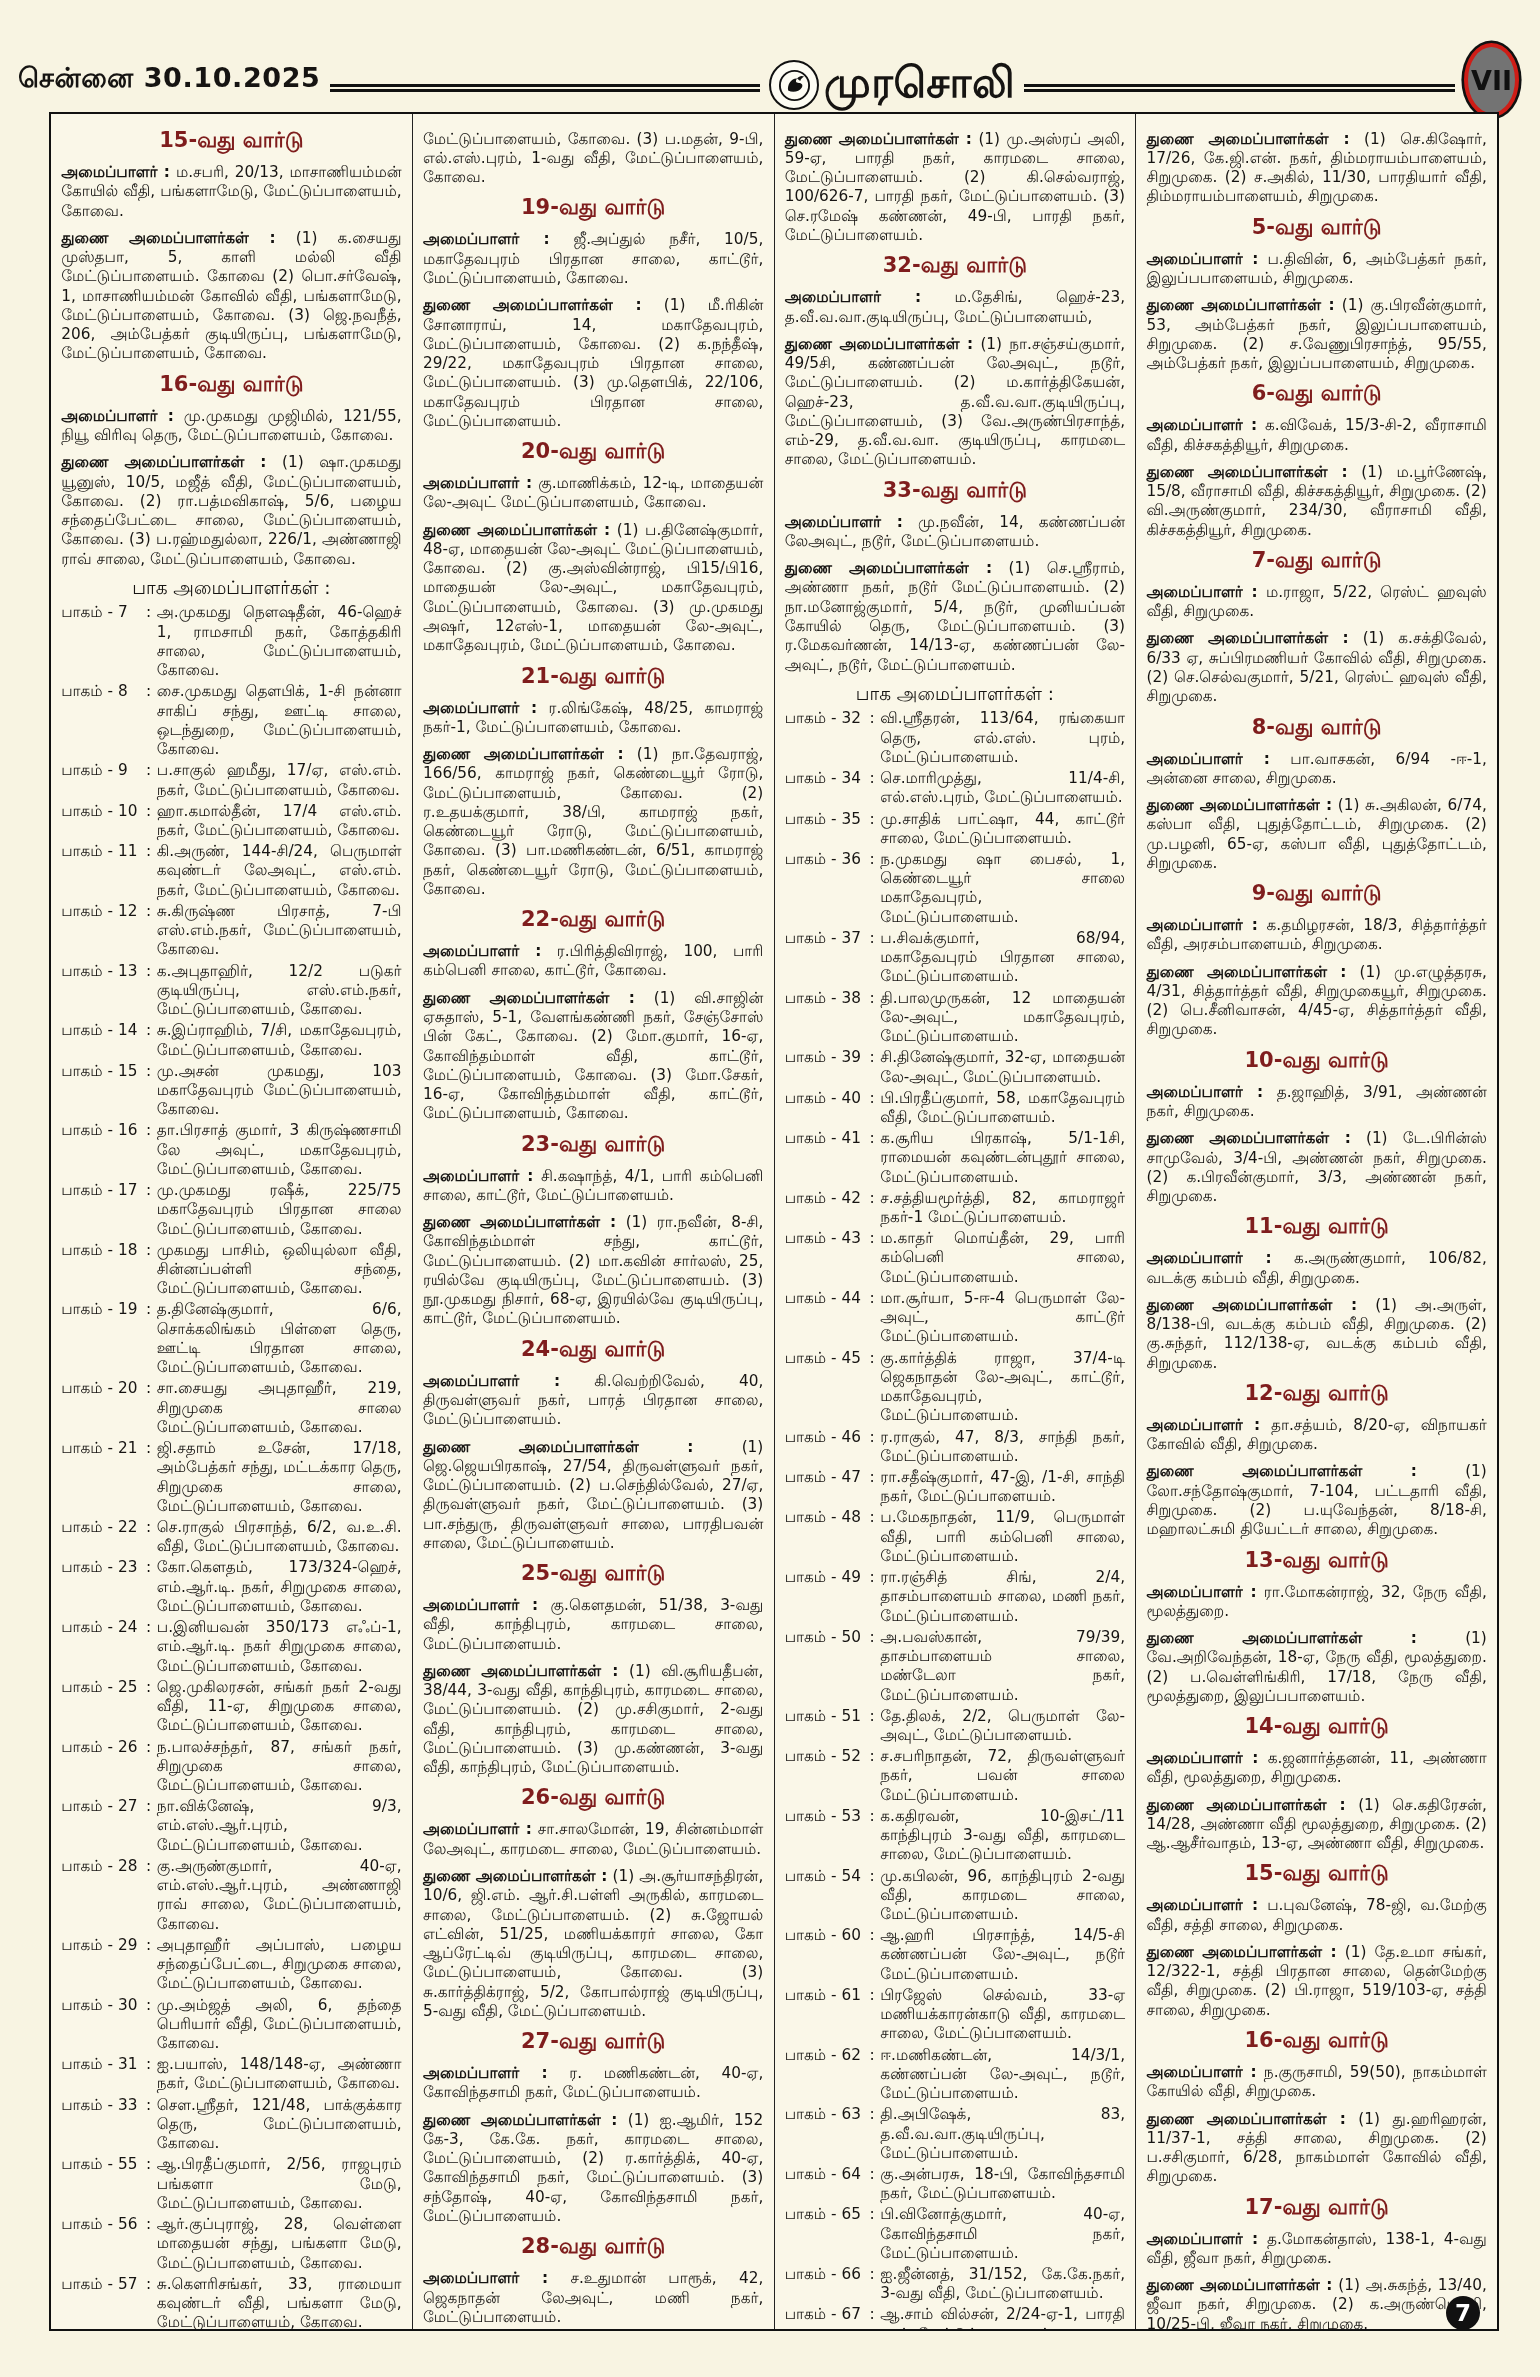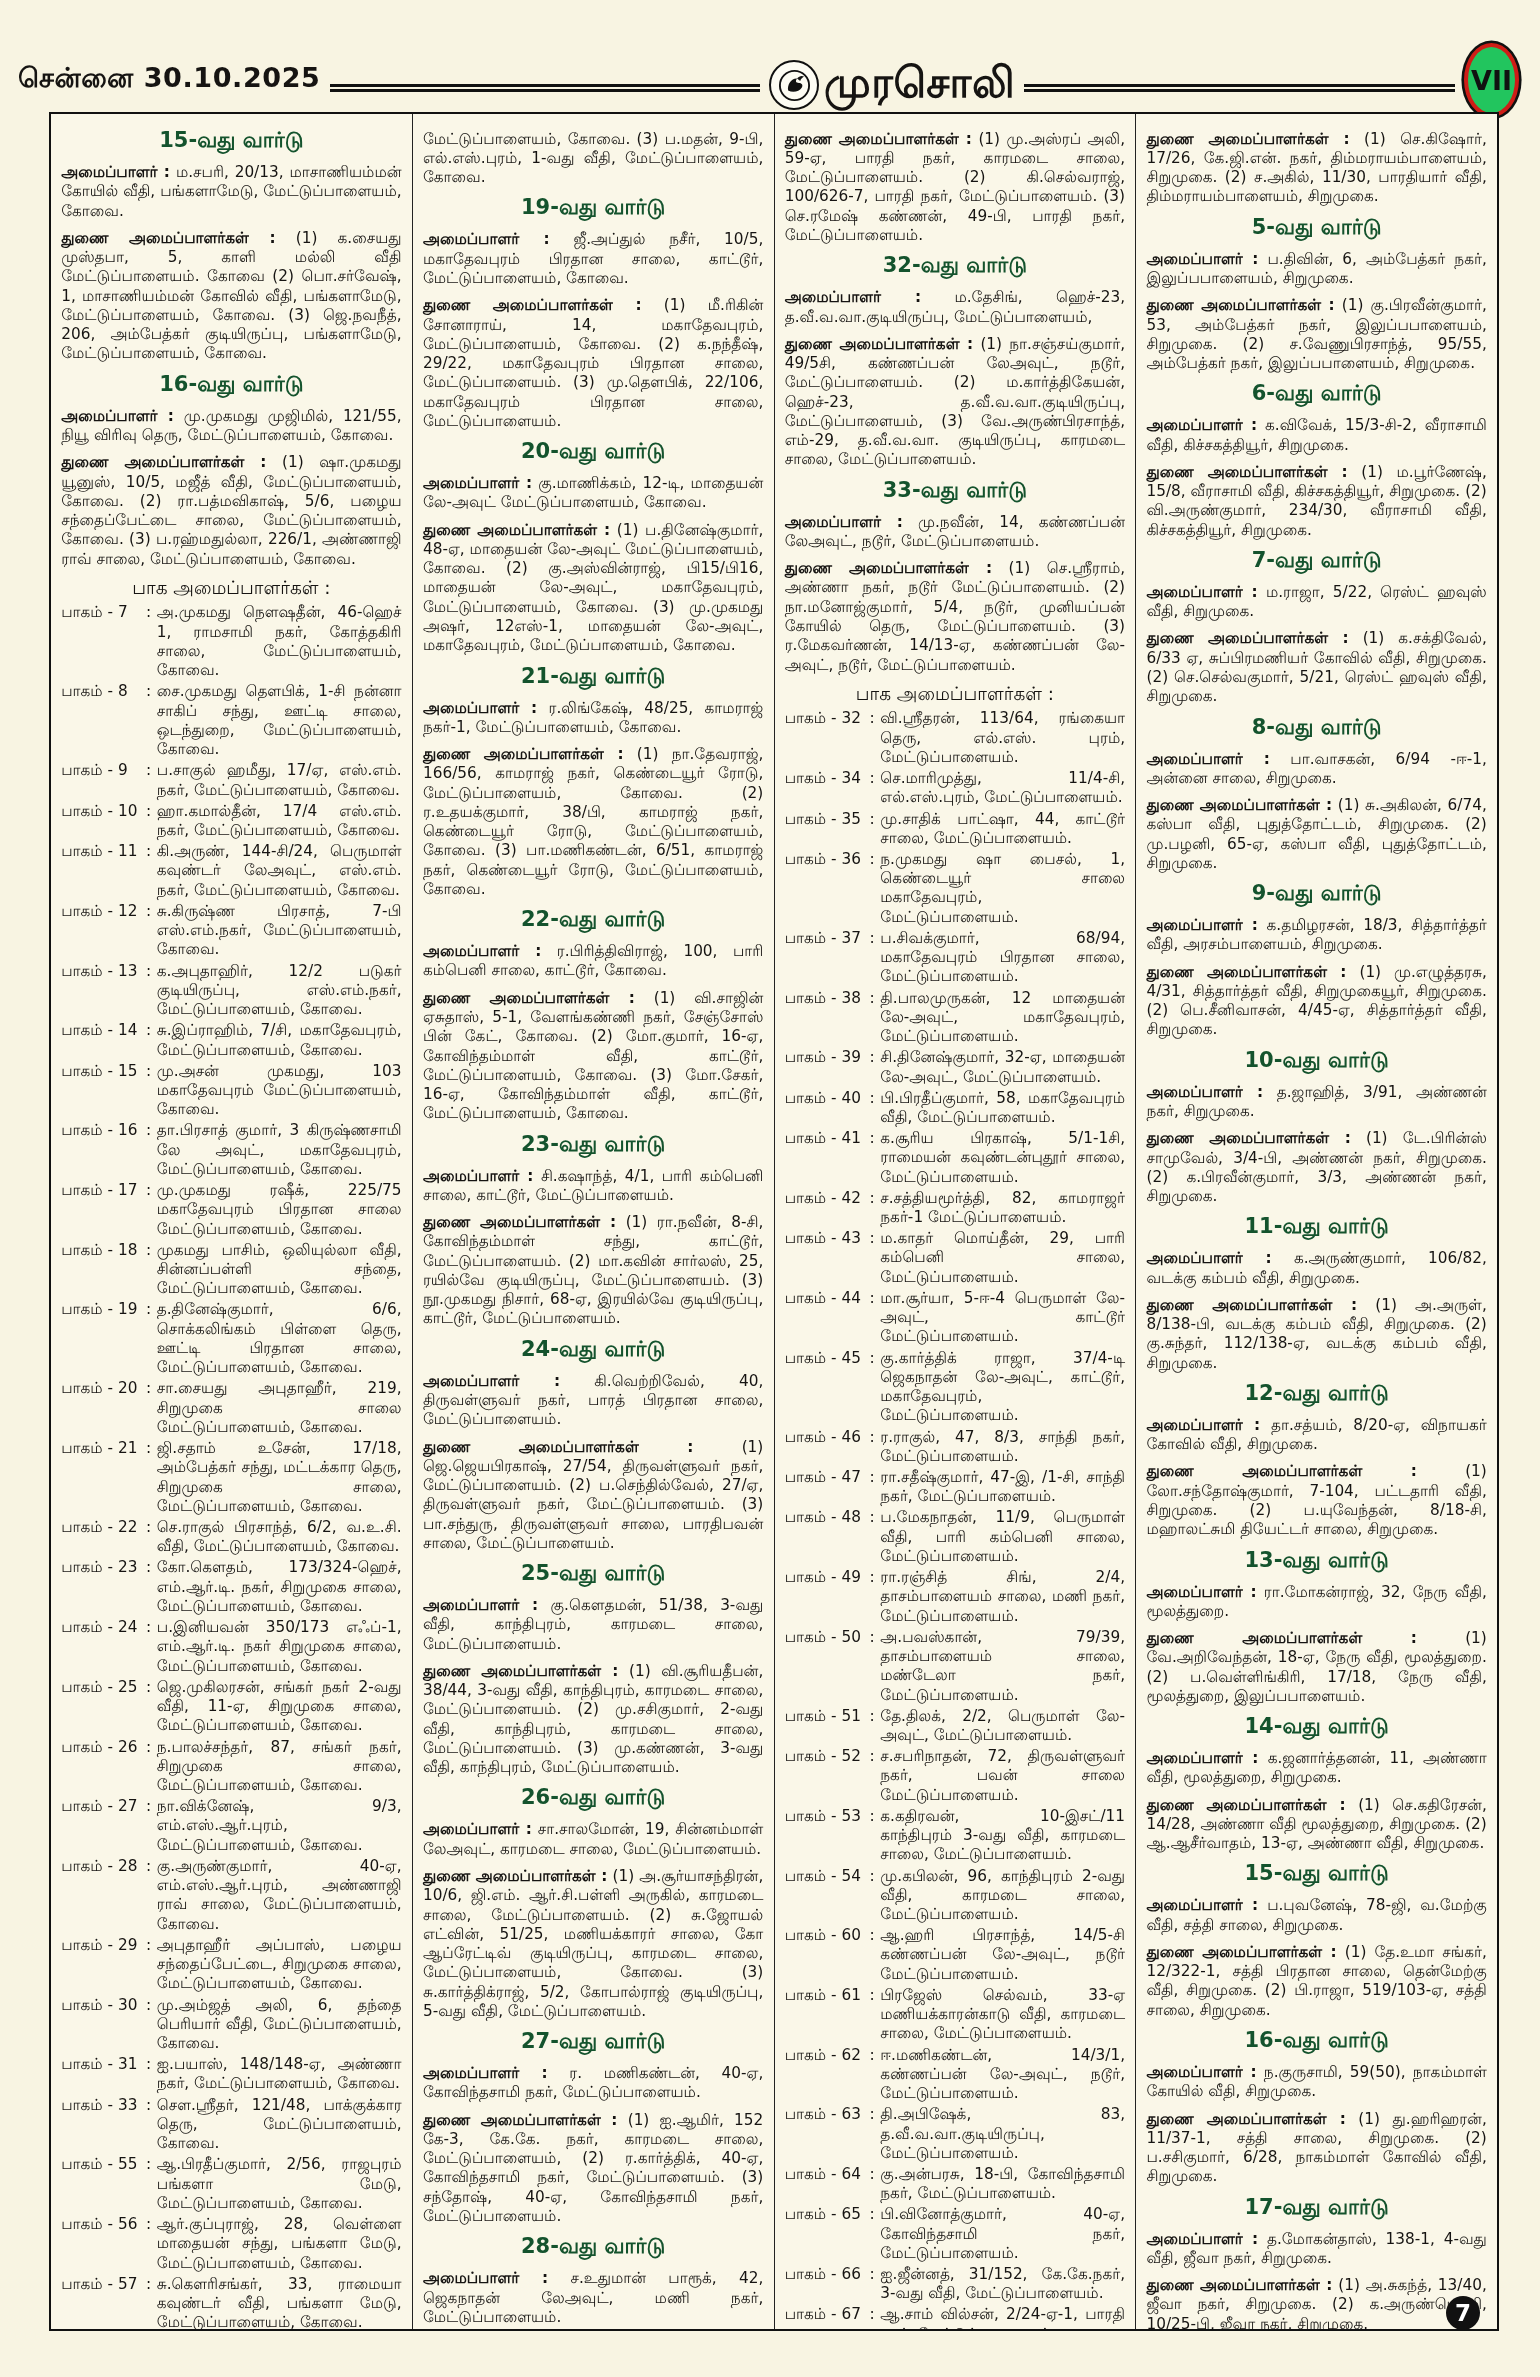--- a/index.html
+++ b/index.html
@@ -10,31 +10,31 @@
   }
   
   .header{position:absolute;left:18px;right:22px;top:50px;height:59px;
     display:flex;align-items:center;gap:9px;}
   .date{font-weight:bold;font-size:27px;white-space:nowrap;letter-spacing:0.6px;}
   .rule{flex:1;height:2.6px;border-top:3.2px solid #111;border-bottom:3.2px solid #111;align-self:center;margin-top:16.6px;}
   .masthead{display:flex;align-items:center;gap:5px;margin-top:11.5px;}
   .logo-circle{width:46px;height:46px;border:2.6px solid #111;border-radius:50%;
     background:#fdfcf3;display:flex;align-items:center;justify-content:center;}
   .masthead-title{font-size:42px;font-weight:bold;letter-spacing:0.6px;}
-  .badge{width:47px;height:66px;border-radius:50%;background:#22c55e;
+  .badge{width:47px;height:66px;border-radius:50%;background:#737373;
     border:4.5px solid #cf1d17;box-shadow:0 0 0 2.6px #111;margin-top:1px;
     display:flex;align-items:center;justify-content:center;
     font-weight:bold;font-size:27px;color:#111;}
   
   .paper{position:absolute;left:49px;top:112px;width:1446px;height:2215px;
     border:2.6px solid #111;background:#faf7e8;display:flex;overflow:hidden;}
   .col{flex:1 1 0;padding:7.7px 10.2px;overflow:hidden;}
   .col + .col{border-left:1.9px solid #222;}
   
-  .ward{color:#14532d;font-weight:bold;text-align:center;font-size:21px;margin:6.4px 0 3.8px;}
+  .ward{color:#7f1d1d;font-weight:bold;text-align:center;font-size:21px;margin:6.4px 0 3.8px;}
   .sub{font-weight:normal;text-align:center;font-size:18.5px;margin:5.1px 0 2.6px;}
   .para{font-size:15.3px;line-height:1.26;text-align:justify;margin:8px 0;}
   .para .lead{font-weight:bold;}
   .item{display:flex;font-size:15.3px;line-height:1.26;margin:1.9px 0;}
   .item .num{flex:0 0 79px;white-space:nowrap;}
   .item .colon{flex:0 0 16.6px;text-align:center;}
   .item .text{flex:1;text-align:justify;}
   
   .pagenum{position:absolute;right:61px;top:2296px;width:34px;height:34px;
     background:#111;color:#fff;border-radius:50%;display:flex;align-items:center;

